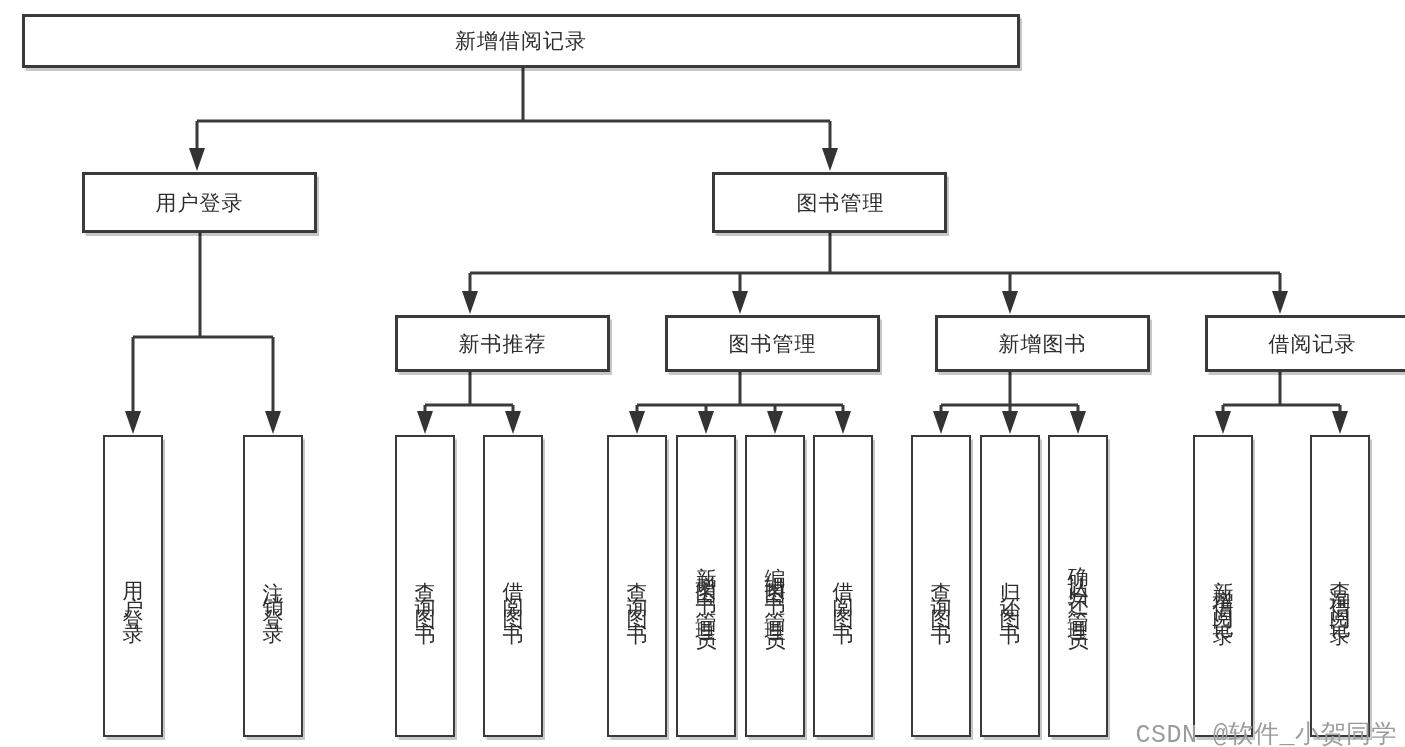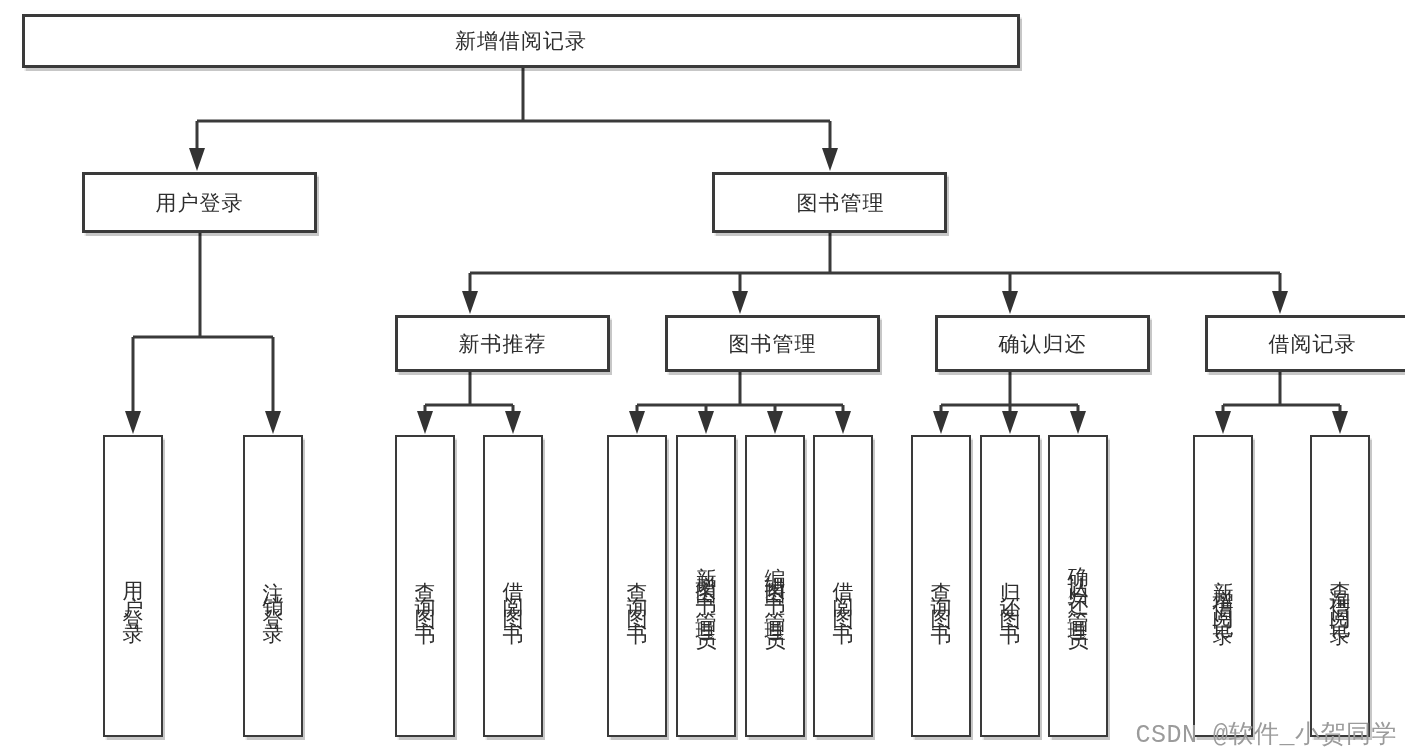--- a/index.html
+++ b/index.html
@@ -79,21 +79,21 @@
     </g>
   </svg>
 
   <div class="box root-box">新增借阅记录</div>
 
   <div class="box lvl2" style="left:82px;">用户登录</div>
   <div class="box lvl2" style="left:712px;padding-left:22px;">图书管理</div>
 
   <div class="box lvl3" style="left:363px;">新书推荐</div>
   <div class="box lvl3" style="left:633px;">图书管理</div>
-  <div class="box lvl3" style="left:903px;">确认归还</div>
+  <div class="box lvl3" style="left:903px;">新增图书</div>
   <div class="box lvl3" style="left:1173px;">借阅记录</div>
 
   <div class="box leaf" style="left:103px;">用户登录</div>
   <div class="box leaf" style="left:243px;">注销登录</div>
 
   <div class="box leaf" style="left:395px;">查询图书</div>
   <div class="box leaf" style="left:483px;">借阅图书</div>
 
   <div class="box leaf" style="left:607px;">查询图书</div>
   <div class="box leaf ls-9" style="left:676px;">新增图书（管理员）</div>

